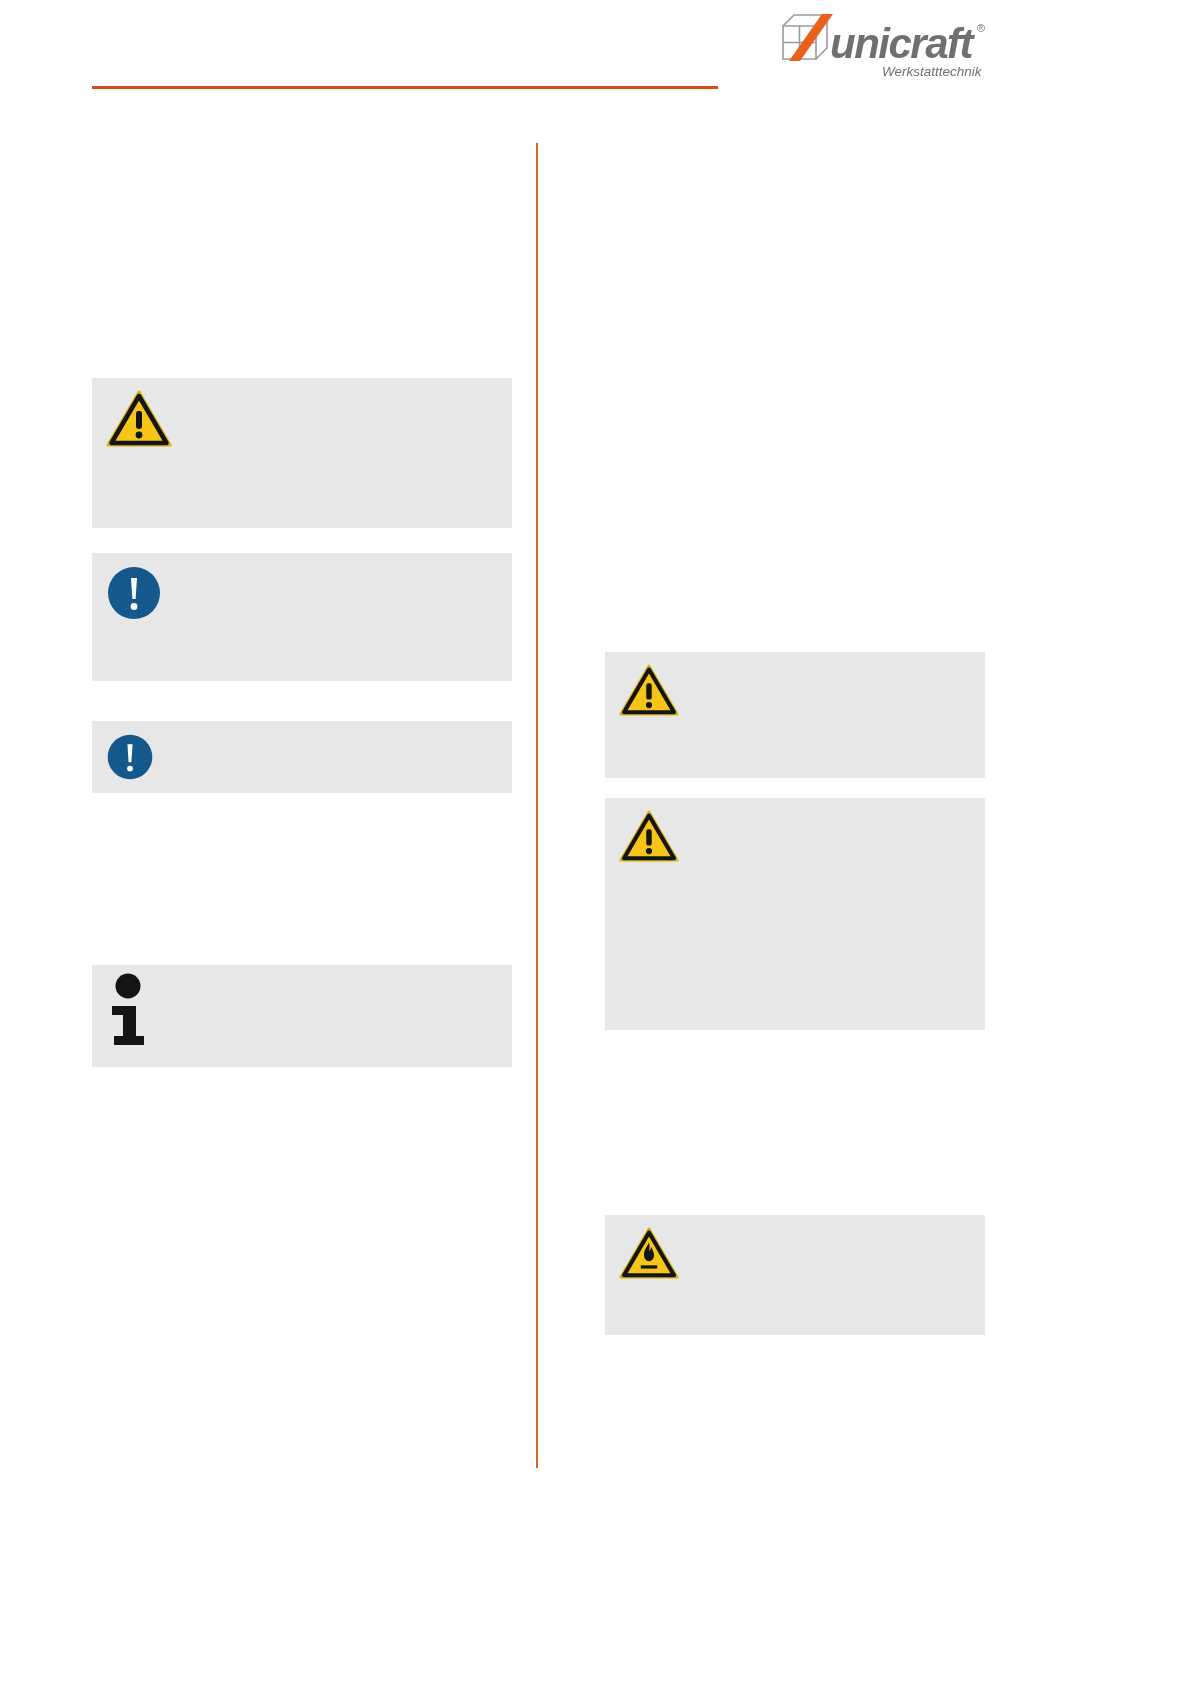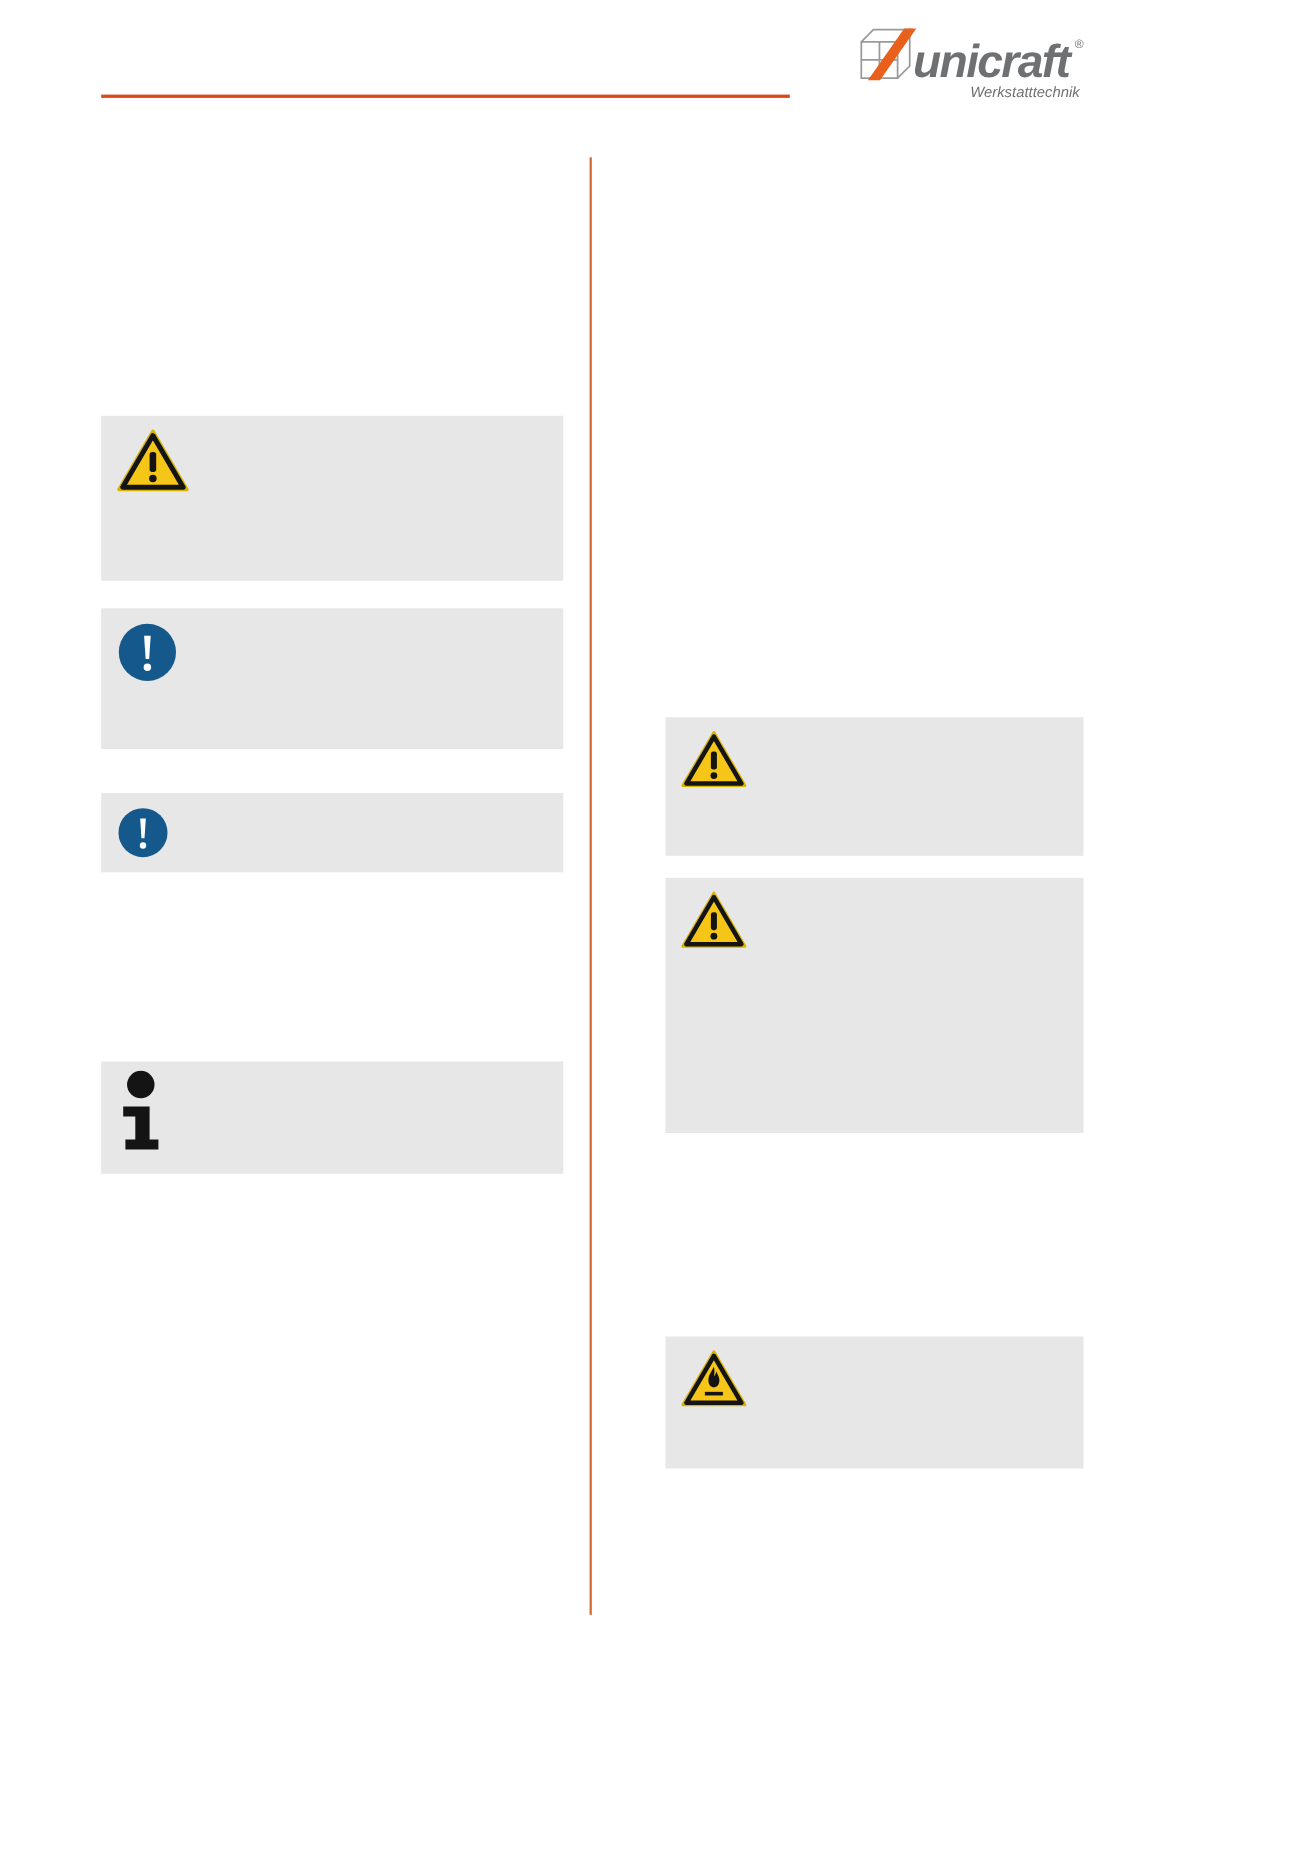--- a/index.html
+++ b/index.html
@@ -17,21 +17,21 @@
     width: 1190px;
     height: 1684px;
     background: #ffffff;
     overflow: hidden;
   }
 
   
   .brand-logo {
     position: absolute;
     left: 772px;
-    top: 24px;
+    top: 12px;
     width: 218px;
     height: 70px;
   }
   .brand-logo svg { display: block; width: 100%; height: 100%; }
 
   .header-rule {
     position: absolute;
     left: 92px;
     top: 86px;
     width: 626px;

